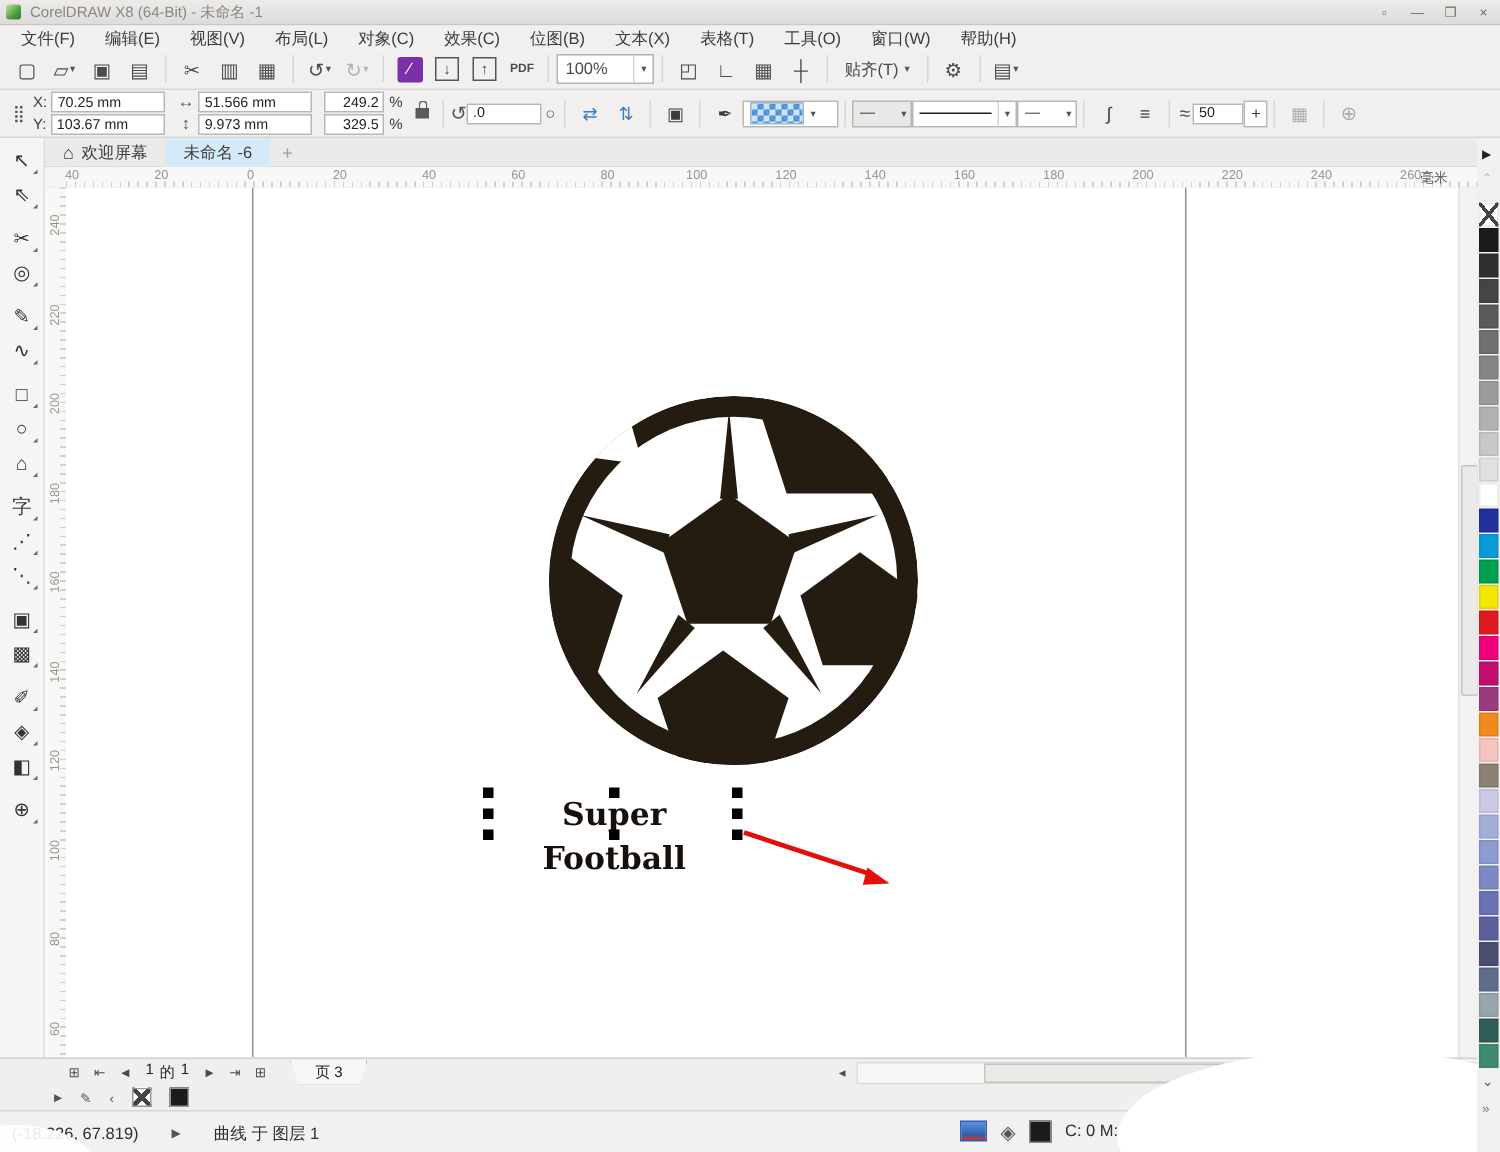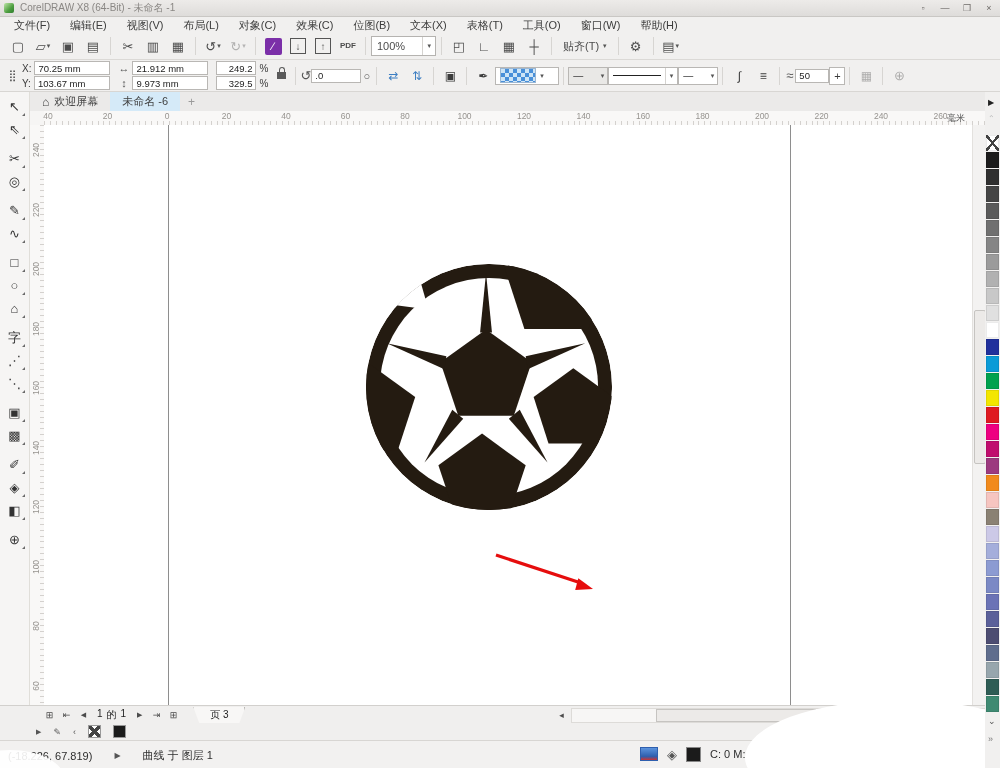--- a/index.html
+++ b/index.html
@@ -261,21 +261,21 @@
           <span class="field w70">70.25 mm</span>
         </span>
       <span class="frow">
           <span>Y:</span>
           <span class="field w70">103.67 mm</span>
         </span>
     </span>
     <span class="stack">
       <span class="frow">
           <span class="picon">↔</span>
-          <span class="field w70">21.912 mm</span>
+          <span class="field w70">51.566 mm</span>
         </span>
       <span class="frow">
           <span class="picon">↕</span>
           <span class="field w70">9.973 mm</span>
         </span>
     </span>
     <span class="stack">
       <span class="frow">
           <span class="field w34">249.2</span>
           <span>%</span>
@@ -452,20 +452,31 @@
           <path d="M156,148 L184,201 L145,157 Z"></path>
           <path d="M160.7,66.5 L225.3,66.5 L245.3,5 L193,-33 L140.7,5 Z"></path>
           <path d="M170,135 L185,182 L235,182 L250,135 L210,106 Z"></path>
           <path d="M118,172 L74,204 L91,255 L145,255 L162,204 Z"></path>
           <path d="M50.6,135 L5,102 L-40.6,135 L-23,189 L33,189 Z"></path>
         </g>
         <path d="M50,-2 L12,40 L64,47 Z" fill="#ffffff"></path>
       </g>
     </svg>
 
+    <div class="selbox">
+      <div class="logo-text">Super Football</div>
+      <span class="h" style="left:-3px;top:-3px;"></span>
+      <span class="h" style="left:81px;top:-3px;"></span>
+      <span class="h" style="left:163px;top:-3px;"></span>
+      <span class="h" style="left:-3px;top:11px;"></span>
+      <span class="h" style="left:163px;top:11px;"></span>
+      <span class="h" style="left:-3px;top:25px;"></span>
+      <span class="h" style="left:81px;top:25px;"></span>
+      <span class="h" style="left:163px;top:25px;"></span>
+    </div>
 
     <svg class="arrow" width="110" height="48" viewBox="0 0 110 48">
       <line x1="2" y1="4" x2="84" y2="31" stroke="#e60d0d" stroke-width="3.2"></line>
       <polygon points="99,38 84.3,27.3 81.2,38.9" fill="#e60d0d"></polygon>
     </svg>
   </div>
 
   <div class="abs vscroll">
     <div class="vthumb"></div>
   </div>

